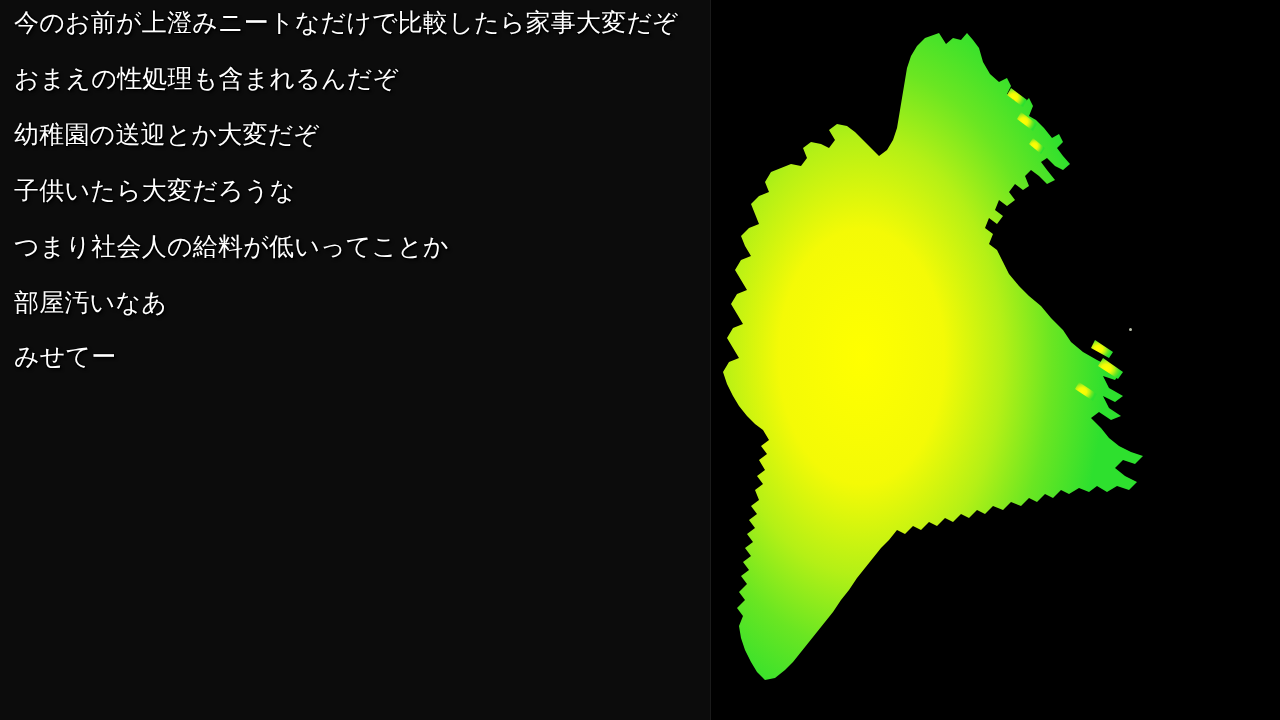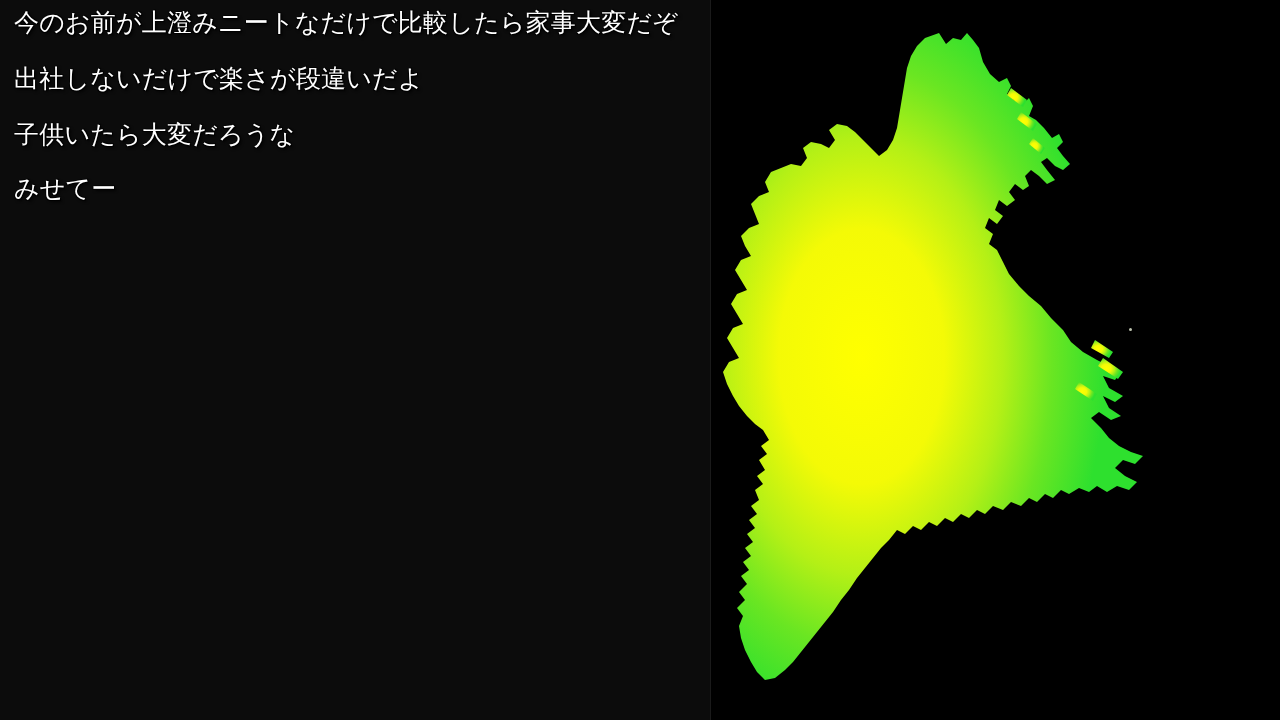--- a/index.html
+++ b/index.html
@@ -94,22 +94,25 @@
   }
 </style>
 </head>
 <body>
 
 <div id="stage">
 
   <div id="comment-panel">
     <div id="comment-list">
       <p class="comment-item">今のお前が上澄みニートなだけで比較したら家事大変だぞ</p>
-      <p class="comment-item">出社しないだけで楽さが段違いだよ</p>
+      <p class="comment-item">おまえの性処理も含まれるんだぞ</p>
+      <p class="comment-item">幼稚園の送迎とか大変だぞ</p>
       <p class="comment-item">子供いたら大変だろうな</p>
+      <p class="comment-item">つまり社会人の給料が低いってことか</p>
+      <p class="comment-item">部屋汚いなあ</p>
       <p class="comment-item">みせてー</p>
     </div>
   </div>
 
   <div id="map-stage">
 
     <svg id="map-svg" viewBox="0 0 569 720" preserveAspectRatio="none">
       <defs>
         <radialGradient id="mieGrad" cx="33%" cy="50%" r="58%">
           <stop offset="0%" stop-color="#ffff00"></stop>

